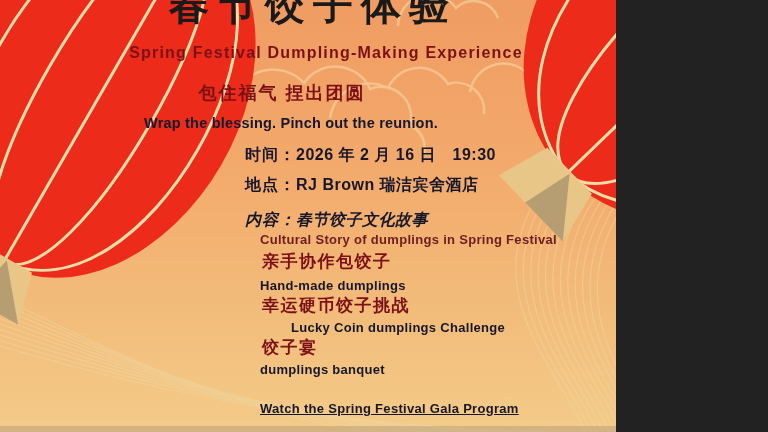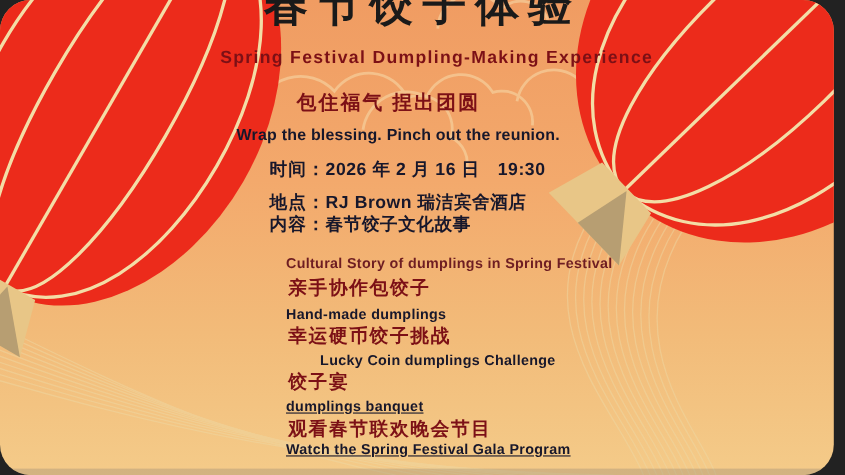--- a/index.html
+++ b/index.html
@@ -1,20 +1,19 @@
 <!DOCTYPE html>
 <html><head>
 <meta charset="utf-8">
 <style>
   html,body{margin:0;padding:0;background:#222;}
   .canvas{
-    position:relative;width:758px;height:432px;overflow:hidden;
+    position:relative;width:616px;height:432px;overflow:hidden;
     background:linear-gradient(180deg,#f09c62 0%,#f3a96c 38%,#f2bb79 70%,#f4cb89 100%);
     font-family:"Liberation Sans","DejaVu Sans",sans-serif;
-    border-radius:28px;
   }
   .bg-art{position:absolute;left:0;top:0;}
   .line{position:absolute;white-space:nowrap;font-weight:bold;line-height:1;}
   .center{left:0;right:0;text-align:center;}
   .red{color:#7c1016;}
   .darkred{color:#6e1d22;}
   .dark{color:#17172b;}
   .black{color:#1a1a1a;}
   .title-cn{top:-15px;font-size:40px;letter-spacing:8px;padding-left:10px;}
   .title-en{top:45px;font-size:16px;letter-spacing:1.2px;margin-left:36px;}
@@ -100,28 +99,27 @@
   <div class="line center red title-en">Spring Festival Dumpling-Making Experience</div>
   <div class="line center red slogan-cn">包住福气 捏出团圆</div>
   <div class="line center dark slogan-en">Wrap the blessing. Pinch out the reunion.</div>
 
   <div class="line dark info" style="top:147px;">
     <span class="lbl">时间：</span><span>2026 年 2 月 16 日　19:30</span>
   </div>
   <div class="line dark info" style="top:177px;">
     <span class="lbl">地点：</span><span>RJ Brown 瑞洁宾舍酒店</span>
   </div>
-  <div class="line dark info" style="top:197px;">
+  <div class="line dark info" style="top:212px;font-style:italic;">
     <span class="lbl">内容：</span><span>春节饺子文化故事</span>
   </div>
 
   <div class="line pen darkred" style="top:233px;">Cultural Story of dumplings in Spring Festival</div>
   <div class="line pen dark" style="top:279px;">Hand-made dumplings</div>
   <div class="line pcn red" style="top:253px;">亲手协作包饺子</div>
   <div class="line pcn red" style="top:297px;">幸运硬币饺子挑战</div>
   <div class="line pen dark" style="top:321px;padding-left:31px;">Lucky Coin dumplings Challenge</div>
   <div class="line pcn red" style="top:339px;">饺子宴</div>
-  <div class="line pen dark" style="top:363px;text-decoration:underline;">dumplings banquet</div>
-  <div class="line pcn red" style="top:381px;">观看春节联欢晚会节目</div>
+  <div class="line pen dark" style="top:363px;">dumplings banquet</div>
   <div class="line pen dark" style="top:402px;text-decoration:underline;">Watch the Spring Festival Gala Program</div>
 
   <div class="bottom-strip"></div>
 </div>
 
 </body></html>

